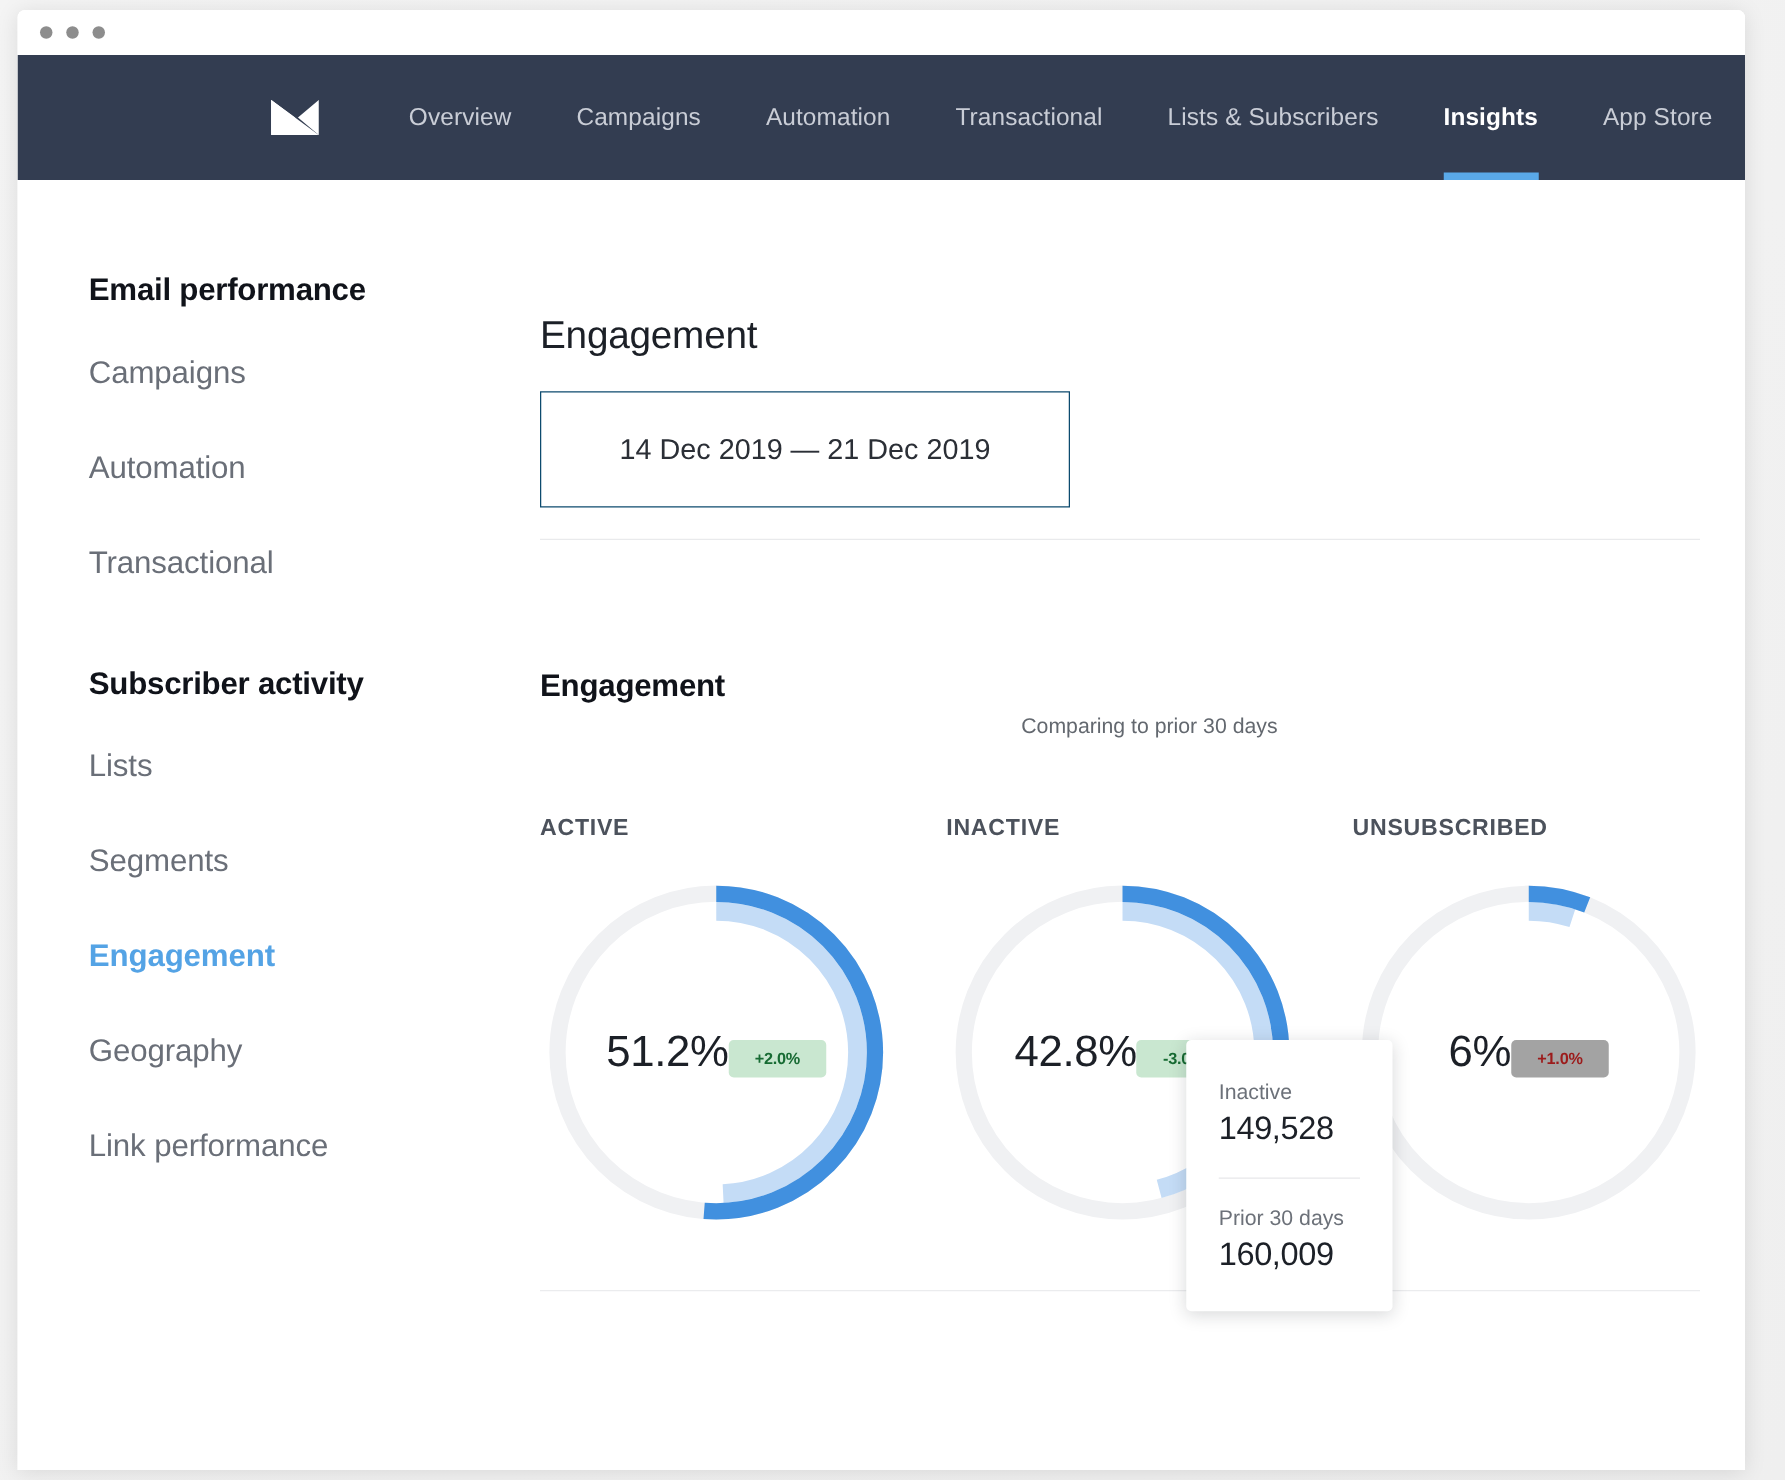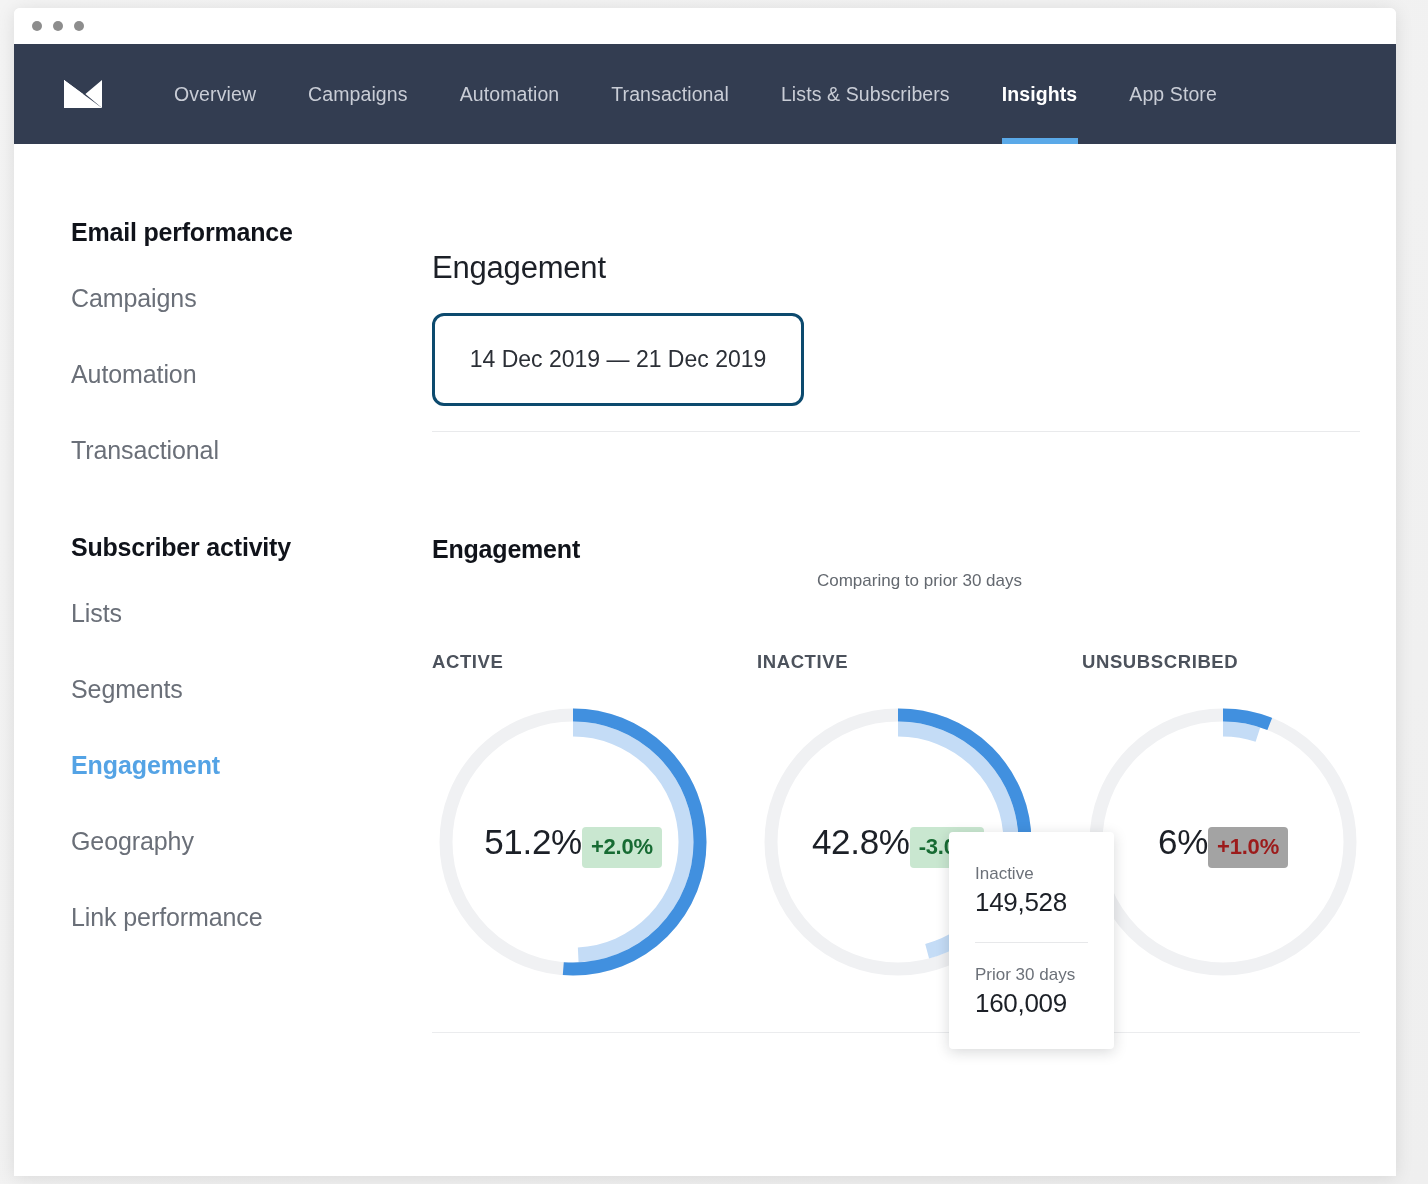--- a/index.html
+++ b/index.html
@@ -54,20 +54,21 @@
   .navbar {
     position: absolute;
     left: 0;
     top: 36px;
     width: 1382px;
     height: 100px;
     background: #333d51;
     display: flex;
     align-items: center;
     padding-left: 48px;
+    justify-content: flex-end;
   }
 
   .logo {
     width: 42px;
     height: 42px;
     display: flex;
     align-items: center;
     justify-content: center;
     margin-right: 44px;
   }
@@ -149,24 +150,24 @@
   }
   .main-title {
     font-size: 31px;
     color: #1c2027;
     font-weight: 400;
     letter-spacing: -0.2px;
     margin-bottom: 27px;
   }
 
   .daterange {
-    width: 372px;
+    width: 424px;
     height: 93px;
-    border: 3px solid #0c4a6e;
-    border-radius: 12px;
+    border: 1px solid #0c4a6e;
+    border-radius: 0;
     display: flex;
     align-items: center;
     justify-content: center;
     font-size: 23px;
     color: #2b2f36;
     cursor: pointer;
     background: #fff;
   }
 
   .rule {
@@ -225,23 +226,23 @@
     justify-content: center;
   }
   .donut-value {
     font-size: 35px;
     color: #1c2027;
     letter-spacing: -0.3px;
     line-height: 1.05;
   }
   .badge {
     margin-top: 10px;
-    padding: 7px 9px 8px;
+    padding: 7px 21px 8px;
     border-radius: 4px;
-    font-size: 22px;
+    font-size: 13px;
     font-weight: 700;
     letter-spacing: -0.2px;
   }
   .badge.pos { background: #c9e7d0; color: #176b33; }
   .badge.neg { background: #a3a3a3; color: #9c1b1b; }
 
   
   .tooltip {
     position: absolute;
     left: 517px;

